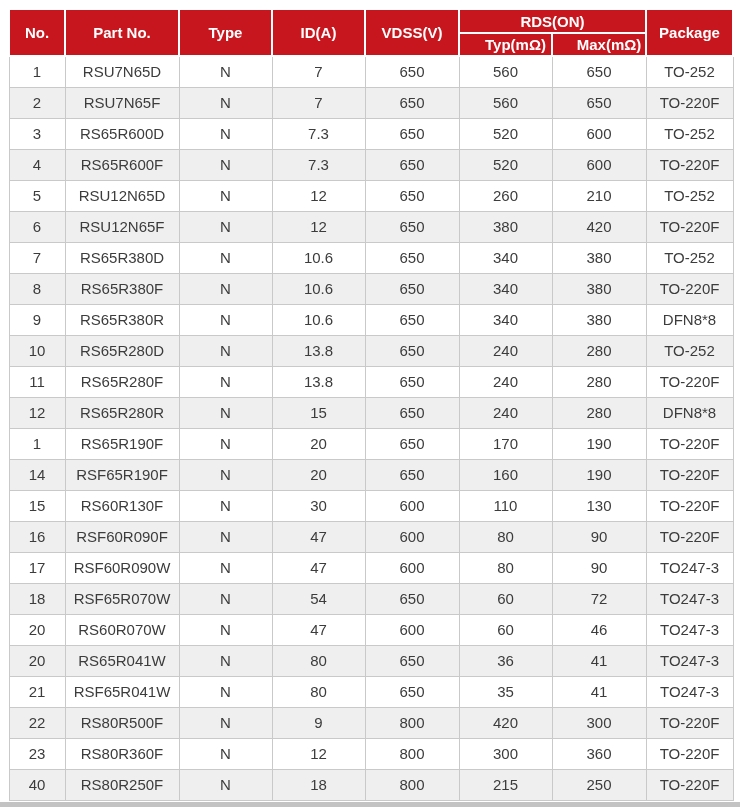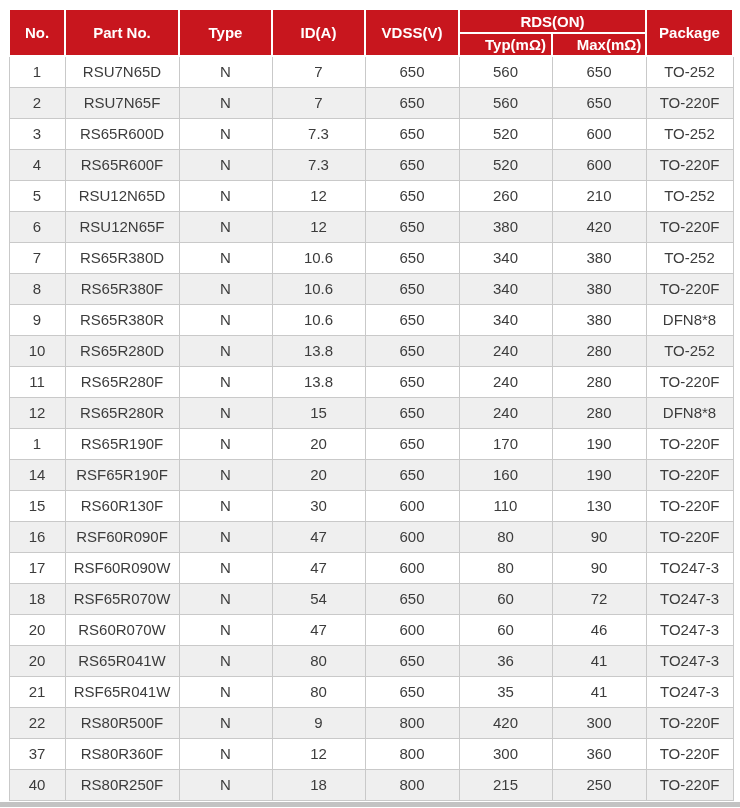--- a/index.html
+++ b/index.html
@@ -309,21 +309,21 @@
           <td>22</td>
           <td>RS80R500F</td>
           <td>N</td>
           <td>9</td>
           <td>800</td>
           <td>420</td>
           <td>300</td>
           <td>TO-220F</td>
         </tr>
         <tr>
-          <td>37</td>
+          <td>23</td>
           <td>RS80R360F</td>
           <td>N</td>
           <td>12</td>
           <td>800</td>
           <td>300</td>
           <td>360</td>
           <td>TO-220F</td>
         </tr>
         <tr>
           <td>40</td>

